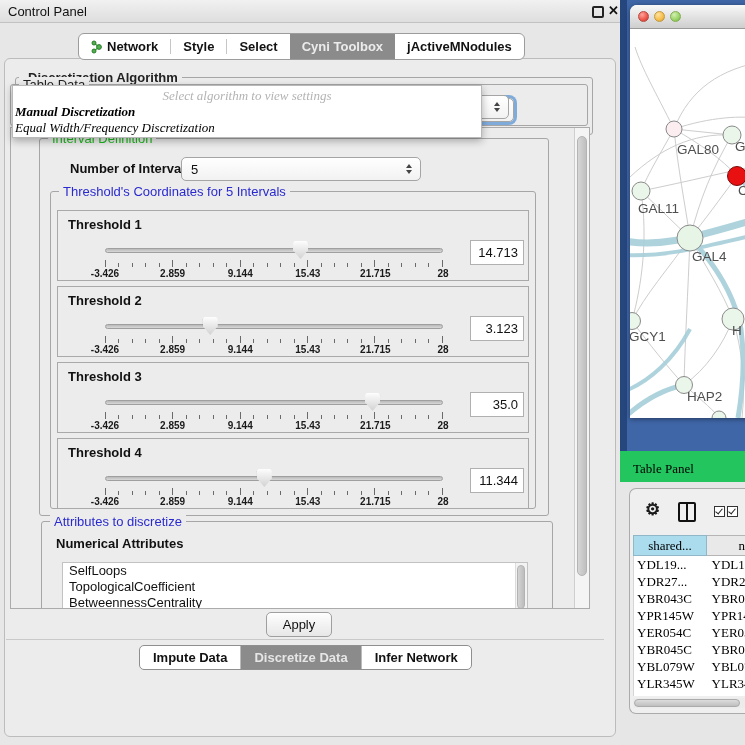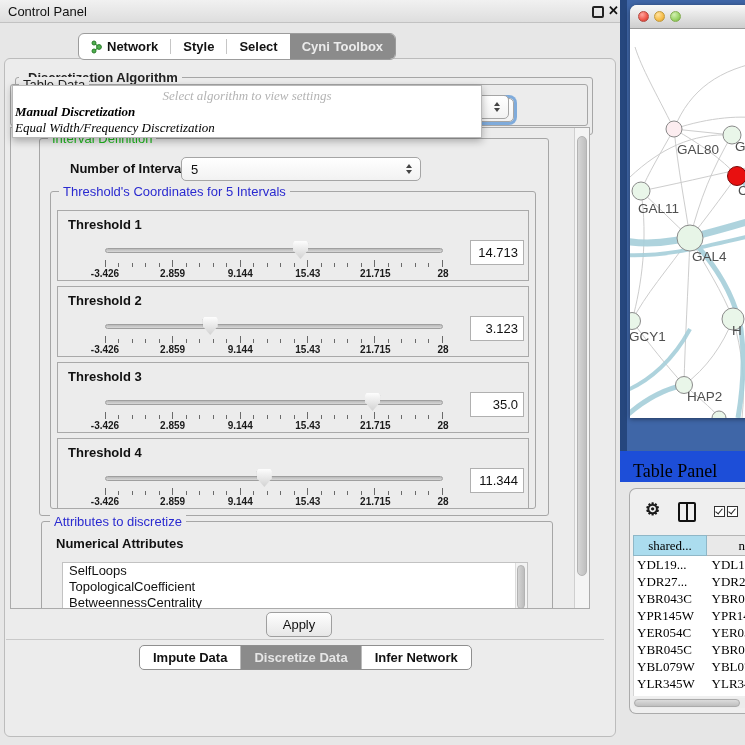--- a/index.html
+++ b/index.html
@@ -91,21 +91,21 @@
               border-radius:7px 7px 0 0;box-shadow:0 1px 5px rgba(0,0,0,.45);}
   .net-titlebar{height:23px;background:linear-gradient(#f8f8f8,#cecece);border-bottom:1px solid #9a9a9a;
                 border-radius:7px 7px 0 0;display:flex;align-items:center;gap:5px;padding-left:8px;}
   .light{width:11px;height:11px;border-radius:50%;box-sizing:border-box;}
   .light.red{background:radial-gradient(circle at 35% 30%,#ffa49d,#ee5549 60%,#c43a30);border:1px solid #b34a41;}
   .light.yellow{background:radial-gradient(circle at 35% 30%,#ffe2a0,#f6bd4a 60%,#cd9430);border:1px solid #c09a3e;}
   .light.green{background:radial-gradient(circle at 35% 30%,#d2f0b2,#9ad366 60%,#6fae3f);border:1px solid #84ad53;}
   .net-canvas{position:relative;height:389px;overflow:hidden;}
   .net-canvas svg text{font-family:"Liberation Sans",sans-serif;font-size:13.5px;fill:#4f4f4f;}
 
-  .tp-title{position:absolute;left:0;top:451px;width:125px;height:31px;background:#1d4ed8;font-size:18px;
+  .tp-title{position:absolute;left:0;top:451px;width:125px;height:31px;background:#22c55e;font-size:13px;
             padding:10px 0 0 13px;box-sizing:border-box;}
   .tp-panel{position:absolute;left:9px;top:488px;width:120px;height:226px;background:#efefef;
             border:1px solid #ababab;border-right:none;border-radius:7px 0 0 7px;box-sizing:border-box;}
   .gear{position:absolute;left:15px;top:10px;font-size:17px;font-weight:bold;color:#1a1a1a;}
   .cols-icon{position:absolute;left:48px;top:13px;width:14px;height:16px;border:2px solid #111;border-radius:2px;}
   .cols-icon::after{content:"";position:absolute;left:50%;top:0;width:2px;height:100%;background:#111;transform:translateX(-50%);}
   .cbx{position:absolute;top:17px;width:9px;height:9px;border:1.5px solid #333;background:#fff;}
   .cbx .chk{position:absolute;left:2px;top:0px;width:3px;height:6px;border-right:1.6px solid #222;border-bottom:1.6px solid #222;transform:rotate(40deg);}
   .tp-table{position:absolute;left:3px;top:46px;width:170px;}
   .tp-header{display:flex;height:21px;}
@@ -140,20 +140,21 @@
         <circle cx="8" cy="7" r="2.4" fill="#4db04d" stroke="#2c7a2c"></circle>
         <circle cx="3" cy="11" r="2" fill="#4db04d" stroke="#2c7a2c"></circle>
       </svg>
       <span>Network</span>
     </div>
     <div class="tab-sep"></div>
     <div class="tab">Style</div>
     <div class="tab-sep"></div>
     <div class="tab">Select</div>
     <div class="tab sel">Cyni Toolbox</div>
+    <div class="tab">jActiveMNodules</div>
   </div>
 
   <div class="outer-panel">
 
     <div class="group" style="left:10px;top:18px;width:578px;height:58px;">
       <span class="gt gt-bold">Discretization Algorithm</span>
       <div class="combo focused" style="left:10px;top:20px;width:488px;height:24px;">
         <span class="arrows">
             <span class="arr-up"></span>
             <span class="arr-dn"></span>

